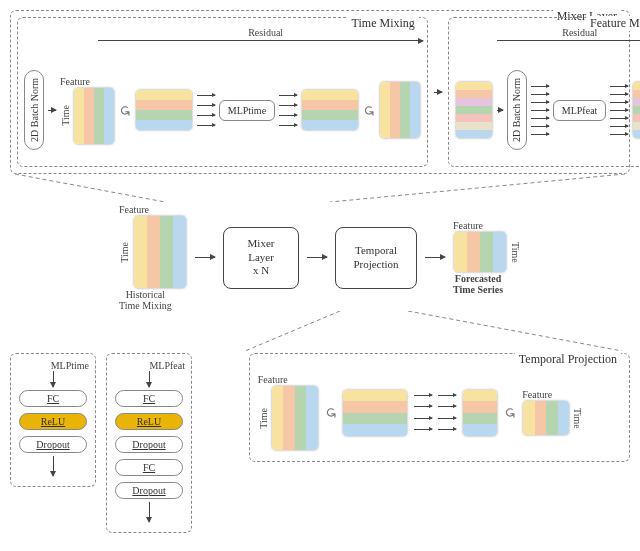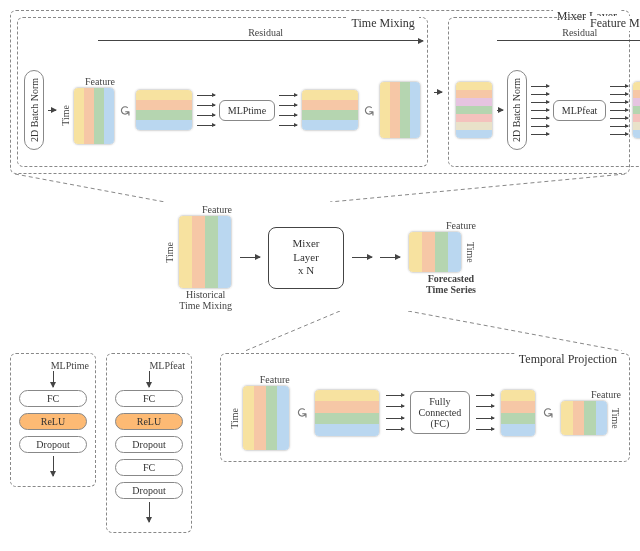--- a/index.html
+++ b/index.html
@@ -67,22 +67,23 @@
     font-size: 10px;
   }
   .pill {
     border: 1px solid #888;
     border-radius: 10px;
     padding: 2px 10px;
     font-size: 10px;
     margin: 3px 0;
     text-align: center;
     min-width: 46px;
-  }
-  .pill.relu { background:#fdba74; }
+    text-decoration: underline;
+  }
+  .pill.relu { background:#eab308; }
   .h-arrow {
     height: 1px;
     background: #444;
     position: relative;
   }
   .h-arrow::after {
     content: "";
     position: absolute;
     right: -1px;
     top: -3px;
@@ -106,21 +107,21 @@
     border-left:3.5px solid transparent;
     border-right:3.5px solid transparent;
   }
   .transpose {
     font-size: 14px;
     color:#777;
     transform: rotate(90deg);
     display:inline-block;
   }
   .row { display:flex; align-items:center; }
-  .col { display:flex; flex-direction:column; align-items:flex-end; }
+  .col { display:flex; flex-direction:column; align-items:flex-start; }
   .label-sm { font-size:10px; color:#444;}
   .stack-arrows {
     display:flex; flex-direction:column; justify-content:space-around;
     height:100%;
   }
   .thin-arrow { height:1px;background:#444;position:relative;width:18px;margin:2px 0;}
   .thin-arrow::after{content:"";position:absolute;right:-1px;top:-2px;border-left:4px solid #444;border-top:2.5px solid transparent;border-bottom:2.5px solid transparent;}
   .bn-box {
     border:1px solid #888; border-radius:10px; padding:4px 2px;
     width:14px; display:flex; align-items:center; justify-content:center;
@@ -303,20 +304,22 @@
   </div>
 
   <div class="h-arrow" style="width:20px;"></div>
 
   <div class="op-box" style="white-space:pre; width:58px; height:48px; display:flex;align-items:center;justify-content:center;">Mixer
 Layer
 x N</div>
 
   <div class="h-arrow" style="width:20px;"></div>
 
+  <div class="op-box" style="white-space:pre; width:64px; height:48px; display:flex;align-items:center;justify-content:center;">Temporal
+Projection</div>
 
   <div class="h-arrow" style="width:20px;"></div>
 
   <div class="col">
     <span class="label-sm">Feature</span>
     <div class="row">
       <div class="stripe-block v" style="width:52px;height:40px;">
         <div class="stripe c0"></div>
           <div class="stripe c1"></div>
           <div class="stripe c2"></div>
@@ -386,23 +389,20 @@
           <div class="stripe c3"></div>
       </div>
 
       <div class="stack-arrows" style="height:46px;">
         <div class="thin-arrow"></div>
           <div class="thin-arrow"></div>
           <div class="thin-arrow"></div>
           <div class="thin-arrow"></div>
       </div>
 
-      <div class="mlp-box" style="white-space:pre; text-align:center;">Fully
-Connected
-(FC)</div>
 
       <div class="stack-arrows" style="height:46px;">
         <div class="thin-arrow"></div>
           <div class="thin-arrow"></div>
           <div class="thin-arrow"></div>
           <div class="thin-arrow"></div>
       </div>
 
       <div class="stripe-block h" style="width:34px;height:46px;">
         <div class="stripe c0"></div>

